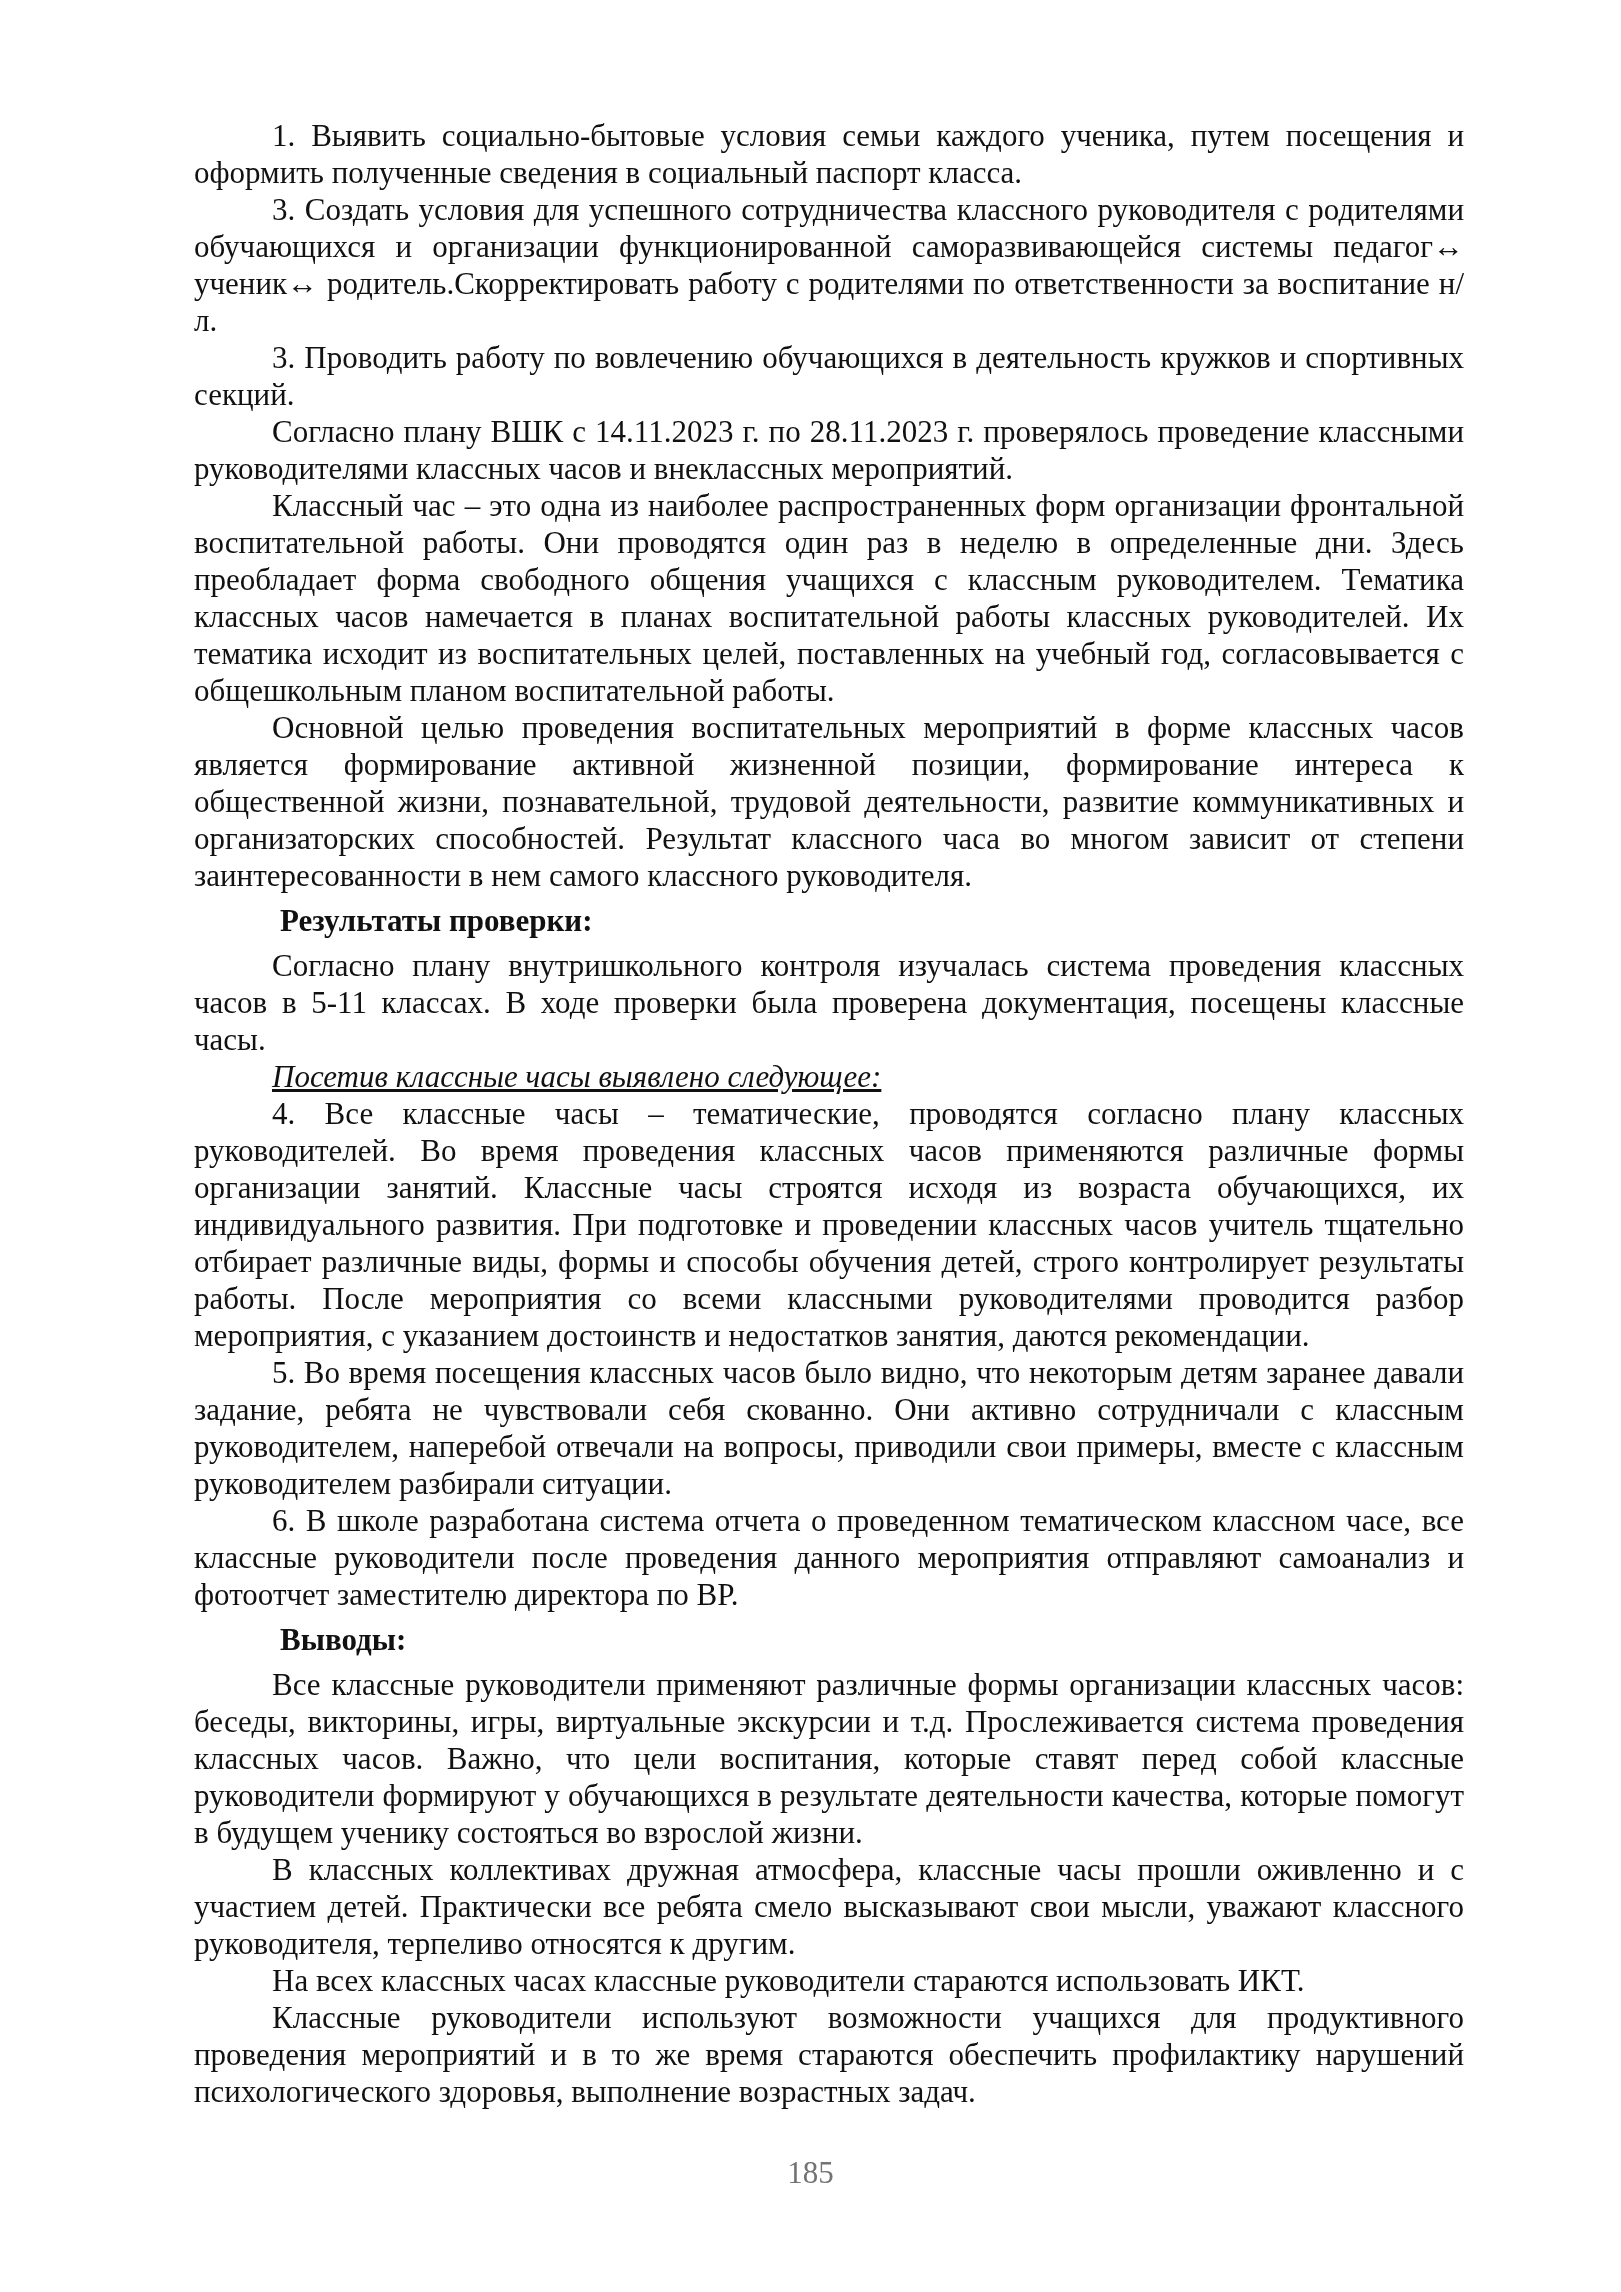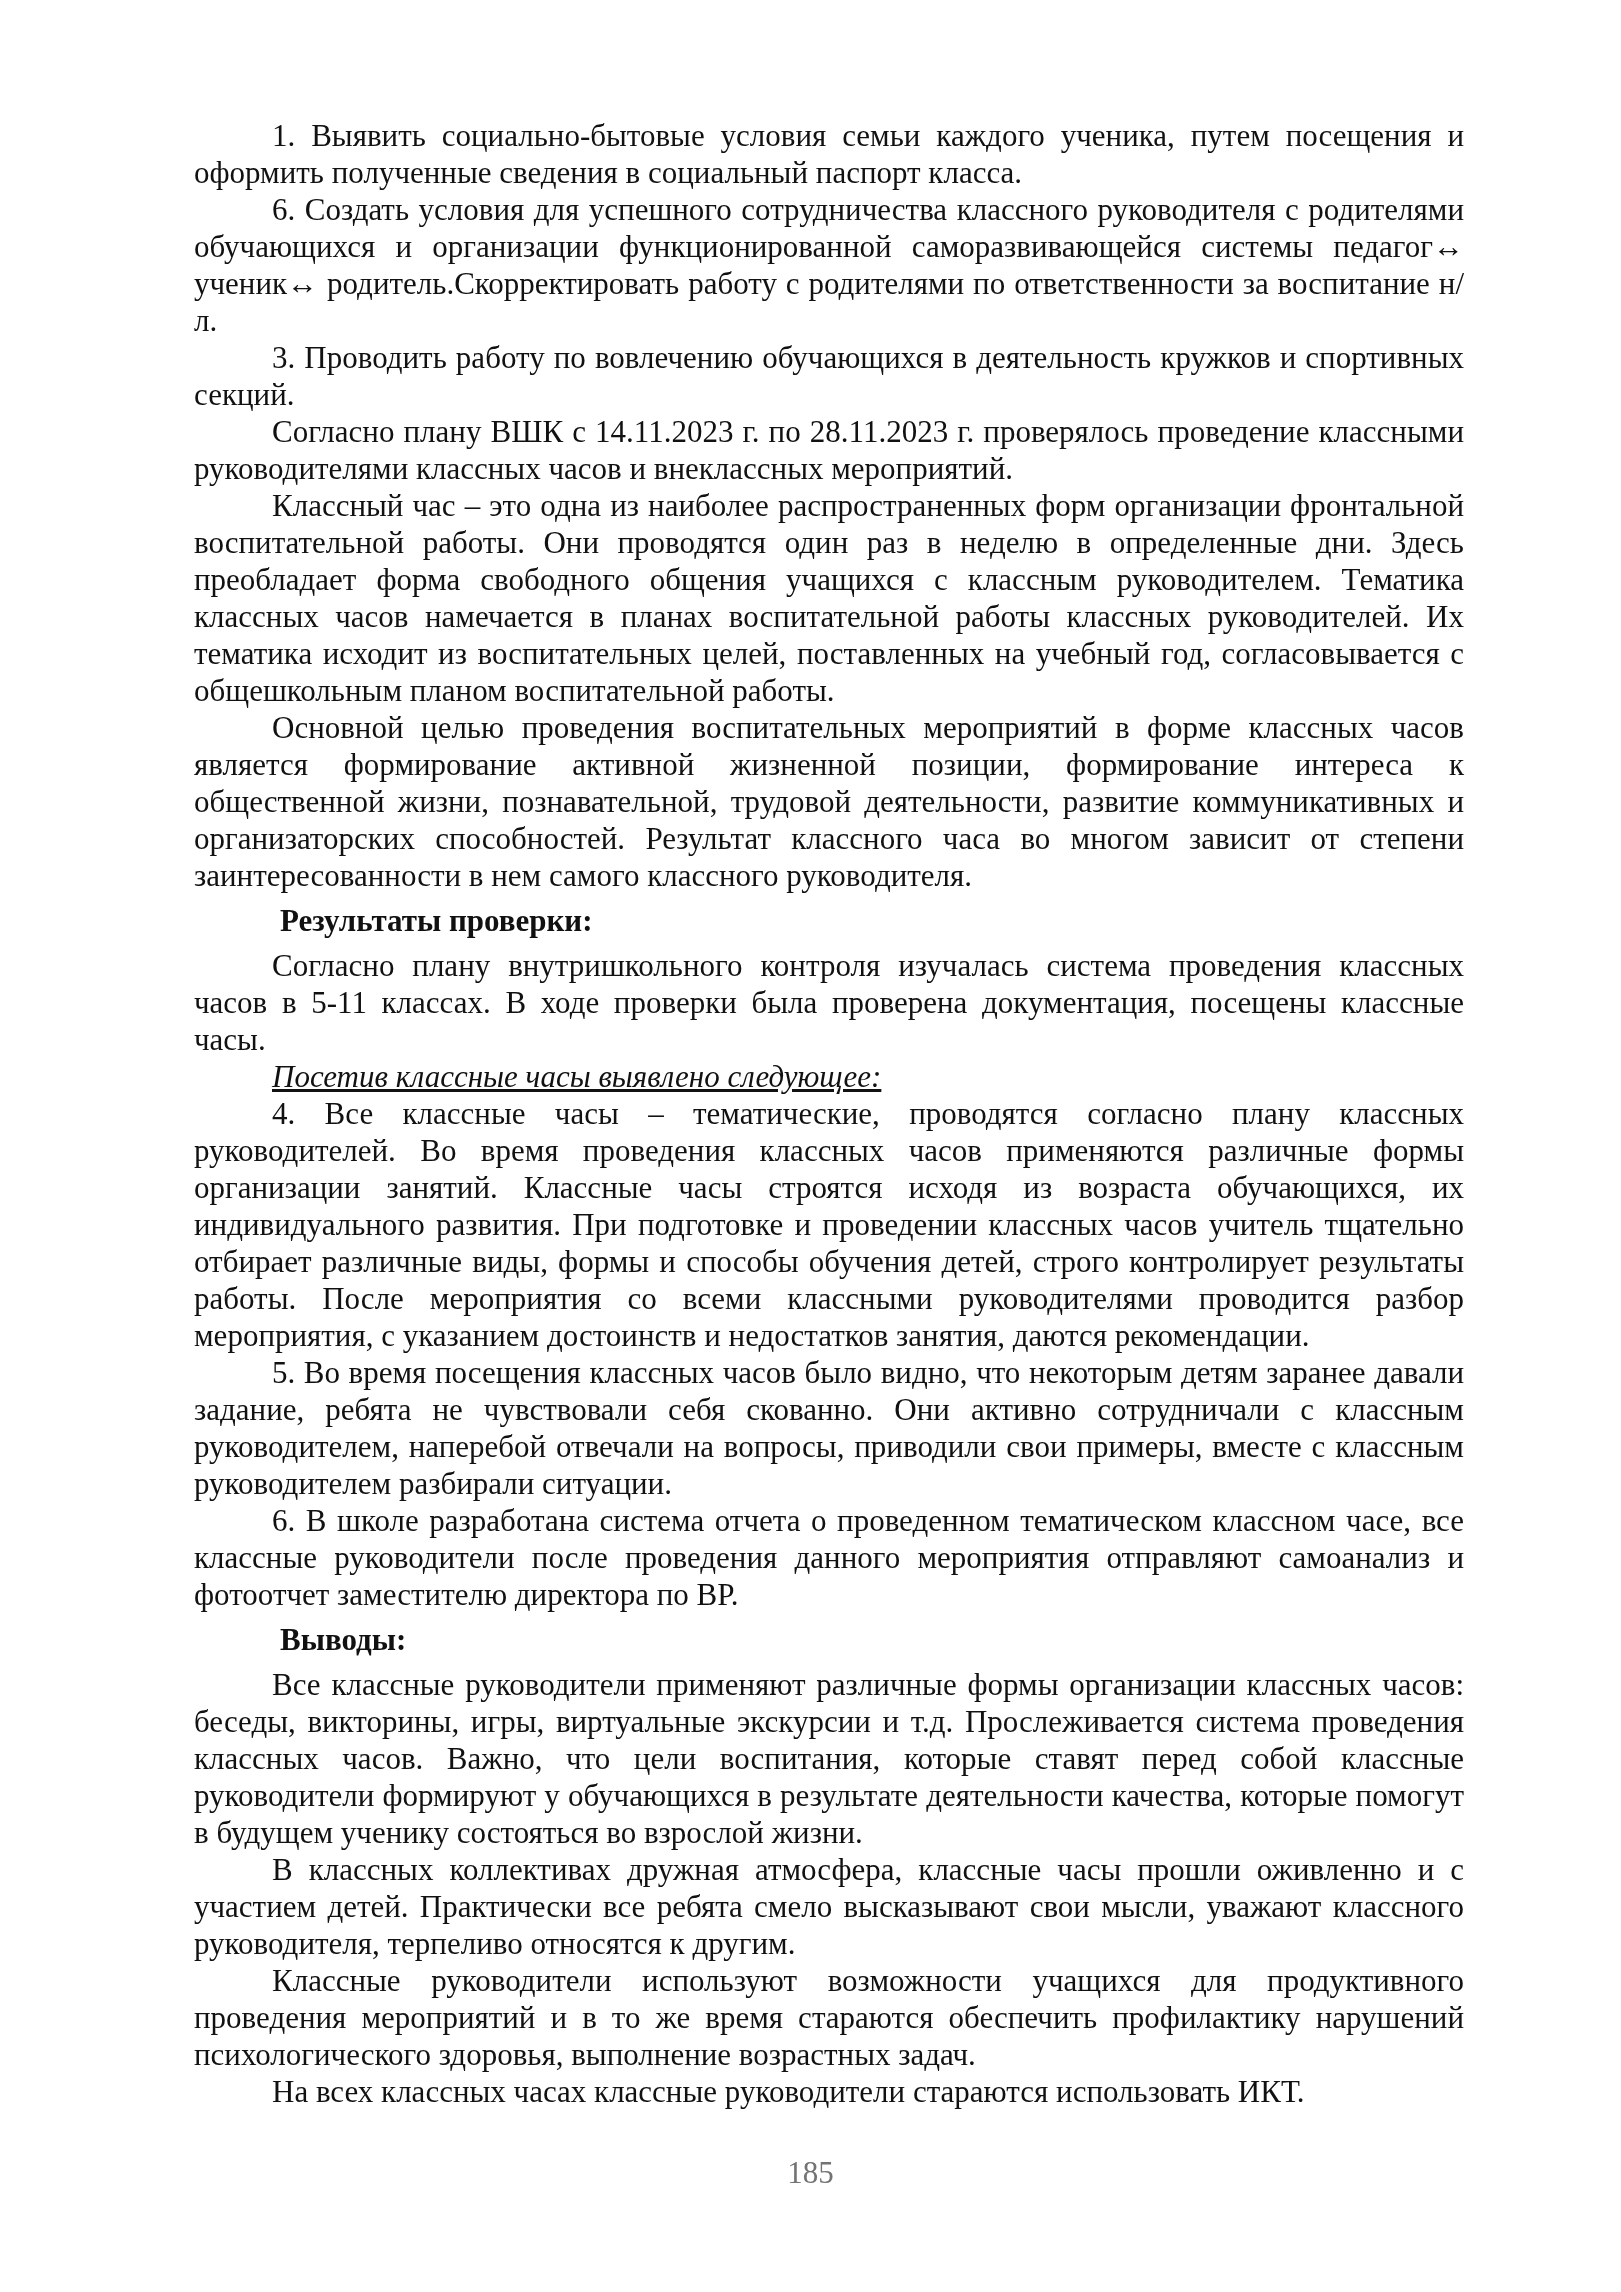--- a/index.html
+++ b/index.html
@@ -64,32 +64,32 @@
       line-height: 37px;
       color: #737373;
     }
   </style>
 </head>
 <body>
 
 <div class="page">
   <div class="body-text">
     <p class="para">1. Выявить социально-бытовые условия семьи каждого ученика, путем посещения и оформить полученные сведения в социальный паспорт класса.</p>
-    <p class="para">6. Создать условия для успешного сотрудничества классного руководителя с родителями обучающихся и организации функционированной саморазвивающейся системы педагог↔ ученик↔ родитель.Скорректировать работу с родителями по ответственности за воспитание н/л.</p>
+    <p class="para">3. Создать условия для успешного сотрудничества классного руководителя с родителями обучающихся и организации функционированной саморазвивающейся системы педагог↔ ученик↔ родитель.Скорректировать работу с родителями по ответственности за воспитание н/л.</p>
     <p class="para">3. Проводить работу по вовлечению обучающихся в деятельность кружков и спортивных секций.</p>
     <p class="para">Согласно плану ВШК с 14.11.2023 г. по 28.11.2023 г. проверялось проведение классными руководителями классных часов и внеклассных мероприятий.</p>
     <p class="para">Классный час – это одна из наиболее распространенных форм организации фронтальной воспитательной работы. Они проводятся один раз в неделю в определенные дни. Здесь преобладает форма свободного общения учащихся с классным руководителем. Тематика классных часов намечается в планах воспитательной работы классных руководителей. Их тематика исходит из воспитательных целей, поставленных на учебный год, согласовывается с общешкольным планом воспитательной работы.</p>
     <p class="para">Основной целью проведения воспитательных мероприятий в форме классных часов является формирование активной жизненной позиции, формирование интереса к общественной жизни, познавательной, трудовой деятельности, развитие коммуникативных и организаторских способностей. Результат классного часа во многом зависит от степени заинтересованности в нем самого классного руководителя.</p>
     <p class="heading">Результаты проверки:</p>
     <p class="para">Согласно плану внутришкольного контроля изучалась система проведения классных часов в 5-11 классах. В ходе проверки была проверена документация, посещены классные часы.</p>
     <p class="subheading"><span>Посетив классные часы выявлено следующее:</span></p>
     <p class="para">4. Все классные часы – тематические, проводятся согласно плану классных руководителей. Во время проведения классных часов применяются различные формы организации занятий. Классные часы строятся исходя из возраста обучающихся, их индивидуального развития. При подготовке и проведении классных часов учитель тщательно отбирает различные виды, формы и способы обучения детей, строго контролирует результаты работы. После мероприятия со всеми классными руководителями проводится разбор мероприятия, с указанием достоинств и недостатков занятия, даются рекомендации.</p>
     <p class="para">5. Во время посещения классных часов было видно, что некоторым детям заранее давали задание, ребята не чувствовали себя скованно. Они активно сотрудничали с классным руководителем, наперебой отвечали на вопросы, приводили свои примеры, вместе с классным руководителем разбирали ситуации.</p>
     <p class="para">6. В школе разработана система отчета о проведенном тематическом классном часе, все классные руководители после проведения данного мероприятия отправляют самоанализ и фотоотчет заместителю директора по ВР.</p>
     <p class="heading">Выводы:</p>
     <p class="para">Все классные руководители применяют различные формы организации классных часов: беседы, викторины, игры, виртуальные экскурсии и т.д. Прослеживается система проведения классных часов. Важно, что цели воспитания, которые ставят перед собой классные руководители формируют у обучающихся в результате деятельности качества, которые помогут в будущем ученику состояться во взрослой жизни.</p>
     <p class="para">В классных  коллективах дружная атмосфера, классные часы прошли оживленно и с участием детей. Практически все ребята смело высказывают свои мысли, уважают классного руководителя, терпеливо относятся к другим.</p>
+    <p class="para left">На всех классных часах классные руководители стараются использовать ИКТ.</p>
     <p class="para">Классные руководители используют возможности учащихся для продуктивного проведения мероприятий и в то же время стараются обеспечить профилактику нарушений психологического здоровья, выполнение возрастных задач.</p>
-    <p class="para left">На всех классных часах классные руководители стараются использовать ИКТ.</p>
   </div>
   <div class="page-number">185</div>
 </div>
 
 
 </body></html>

